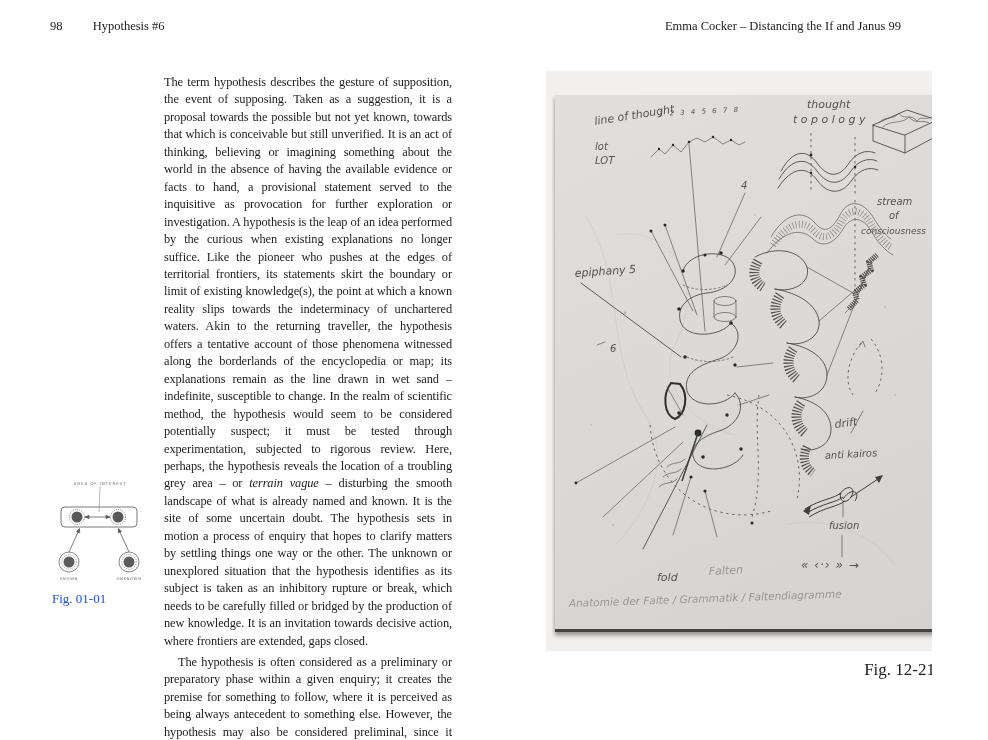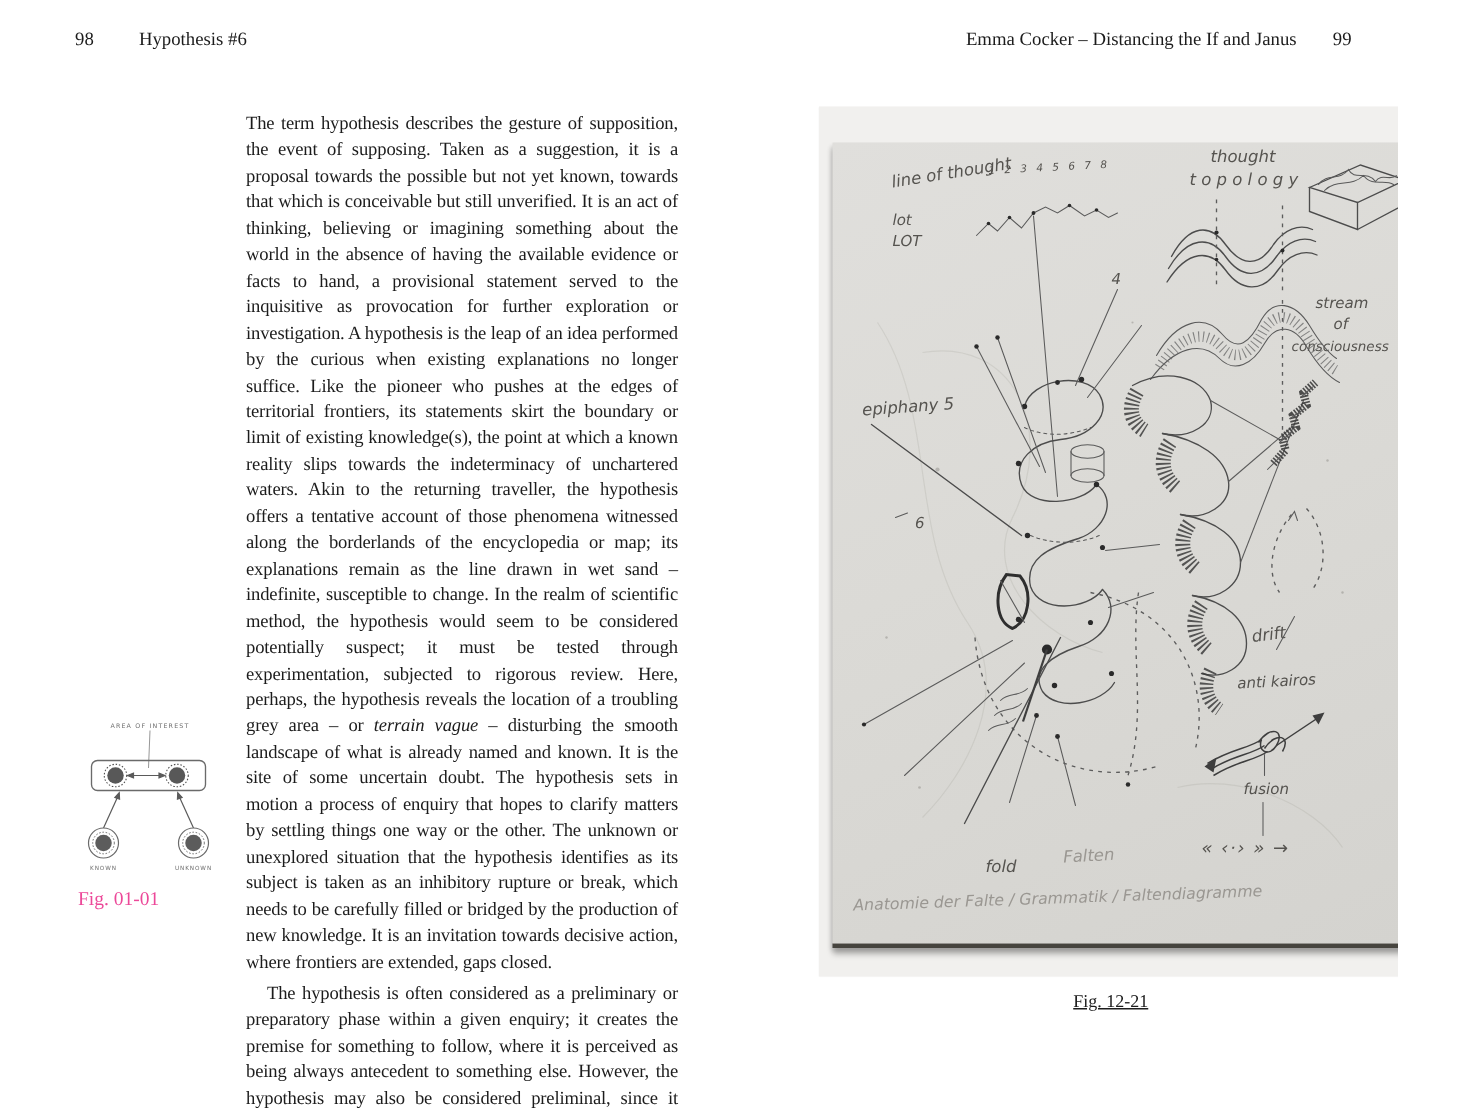--- a/index.html
+++ b/index.html
@@ -3,40 +3,40 @@
 <meta charset="utf-8">
 <style>
   html,body{margin:0;padding:0;background:#ffffff;}
   .spread{position:relative;width:932px;height:740px;background:#ffffff;overflow:hidden;
           font-family:"Liberation Serif",serif;color:#1c1c1c;}
   
   .header-left{position:absolute;top:19px;left:50px;font-size:12.5px;}
   .header-left .folio{display:inline-block;}
   .header-left .running{display:inline-block;margin-left:27px;}
   .header-right{position:absolute;top:19px;right:31px;font-size:12.5px;text-align:right;}
-  .header-right .folio{display:inline-block;margin-left:21px;}
+  .header-right .folio{display:inline-block;}
   
   .body-text{position:absolute;left:160px;top:70px;width:296px;
              font-size:12.4px;line-height:17.45px;text-align:justify;letter-spacing:-0.1px;}
   .body-text p{margin:4px;}
   .body-text p.indent{text-indent:14px;}
   
   .margin-figure{position:absolute;left:52px;top:476px;width:100px;margin:0;}
   .margin-figure svg{display:block;}
-  .margin-figure figcaption{font-size:13px;margin-top:7px;color:#ec4899;}
+  .margin-figure figcaption{font-size:13px;margin-top:7px;color:#1d4ed8;}
   .figlabel{font-family:"DejaVu Sans",sans-serif;fill:#6e6e6e;}
   
   .photo{position:absolute;left:546px;top:71px;width:401px;height:580px;background:#f1f0ee;
          box-shadow:0 0 1px rgba(0,0,0,0.08);}
   .sheet{position:absolute;left:9px;top:24px;width:384px;height:534px;
          background:linear-gradient(155deg,#e0dfdc 0%,#dbdad6 45%,#d4d3cf 100%);
          border-bottom:3px solid #46443e;
          box-shadow:0 4px 4px rgba(0,0,0,0.28),-1px 2px 3px rgba(0,0,0,0.12);}
   .sheet svg{display:block;}
-  .photo-caption{position:absolute;left:546px;top:660px;width:389px;text-align:center;font-size:12px;text-decoration:underline;}
+  .photo-caption{position:absolute;left:546px;top:660px;width:389px;text-align:right;font-size:17px;}
   
   .ink{stroke:#4c4c4c;fill:none;stroke-width:0.9;stroke-linecap:round;}
   .ink-thin{stroke:#5a5a5a;fill:none;stroke-width:0.7;stroke-linecap:round;}
   .ink-bold{stroke:#2e2e2e;fill:none;stroke-width:2;stroke-linecap:round;}
   .hatch{stroke:#3c3c3c;fill:none;stroke-linecap:butt;}
   .dash{stroke:#5c5c5c;fill:none;stroke-width:0.9;stroke-dasharray:2.5,3.5;}
   .node{fill:#2a2a2a;stroke:none;}
   .hw{font-family:"DejaVu Sans",sans-serif;font-style:italic;fill:#55534f;}
   .hw-pencil{font-family:"DejaVu Sans",sans-serif;font-style:italic;fill:#9a9792;}
   .ghost{stroke:#8a887f;fill:none;stroke-width:0.8;opacity:0.16;}

